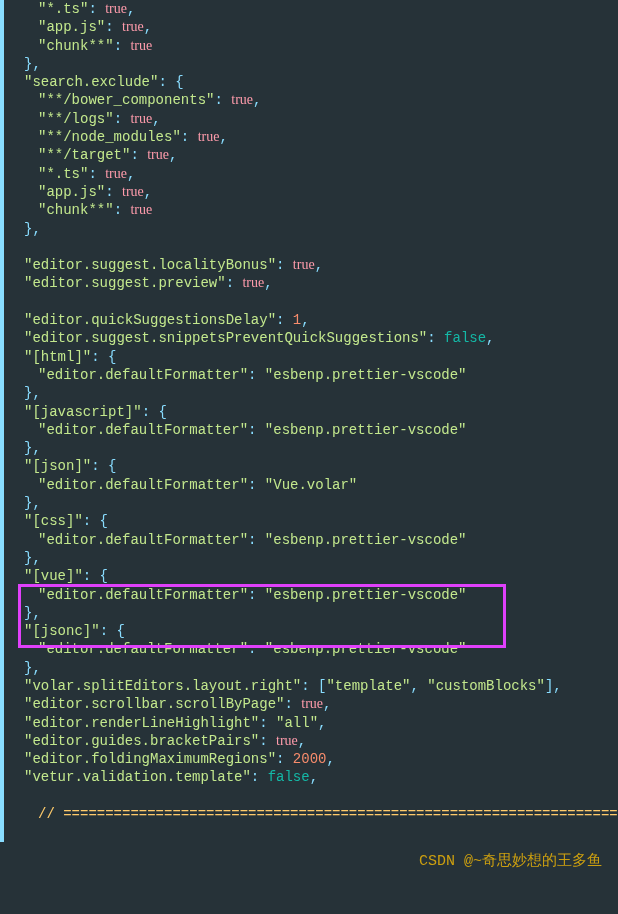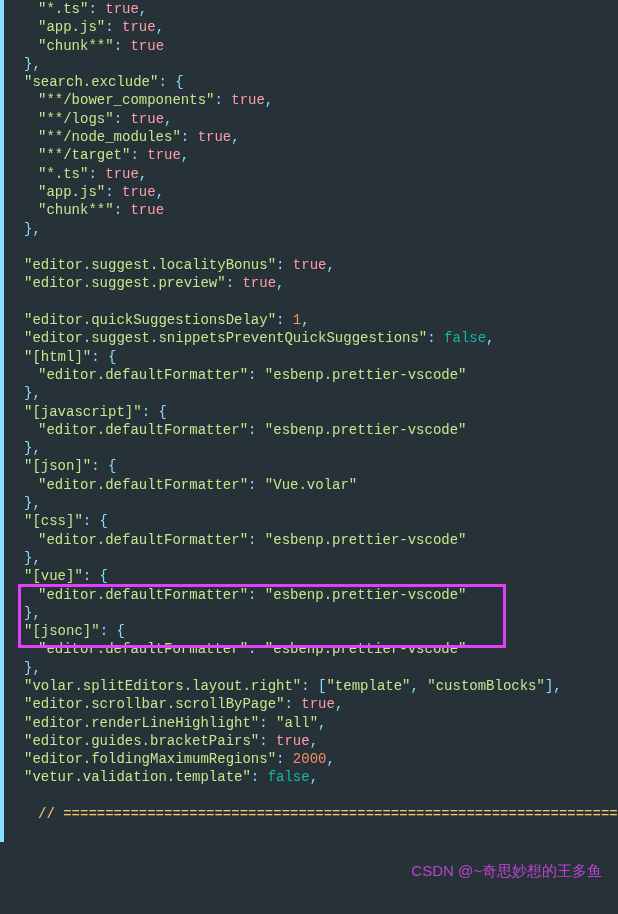--- a/index.html
+++ b/index.html
@@ -20,40 +20,40 @@
       border-left: 4px solid #89ddff;
     }
     .line {
       white-space: pre;
       height: 18.3px;
     }
     .ind1 { padding-left: 14px; }
     .ind2 { padding-left: 28px; }
     .st { color: #c3e88d; }
     .pu { color: #89ddff; }
-    .bt { color: #ff9cac; }
+    .bt { color: #ff9cac; font-family: Liberation Serif, serif; }
     .bf { color: #14b8a6; }
     .nu { color: #f78c6c; }
     .cm { color: #ffcb6b; }
     .hl-box {
       position: absolute;
       border: 3px solid #e040fb;
       left: 14px;
       width: 488px;
       height: 64px;
       top: 584px;
       pointer-events: none;
     }
     .watermark {
       position: absolute;
-      bottom: 33px;
+      bottom: 44px;
       right: 16px;
-      color: #d946ef;
+      color: #eab308;
       font-size: 15px;
-      font-family: Liberation Sans, sans-serif;
+      font-family: Liberation Mono, monospace;
       opacity: 0.85;
     }
   </style>
 </head>
 <body>
 
 <div class="editor">
   <div class="line ind2"><span class="st">"*.ts"</span><span class="pu">: </span><span class="bt">true</span><span class="pu">,</span></div>
   <div class="line ind2"><span class="st">"app.js"</span><span class="pu">: </span><span class="bt">true</span><span class="pu">,</span></div>
   <div class="line ind2"><span class="st">"chunk**"</span><span class="pu">: </span><span class="bt">true</span></div>

